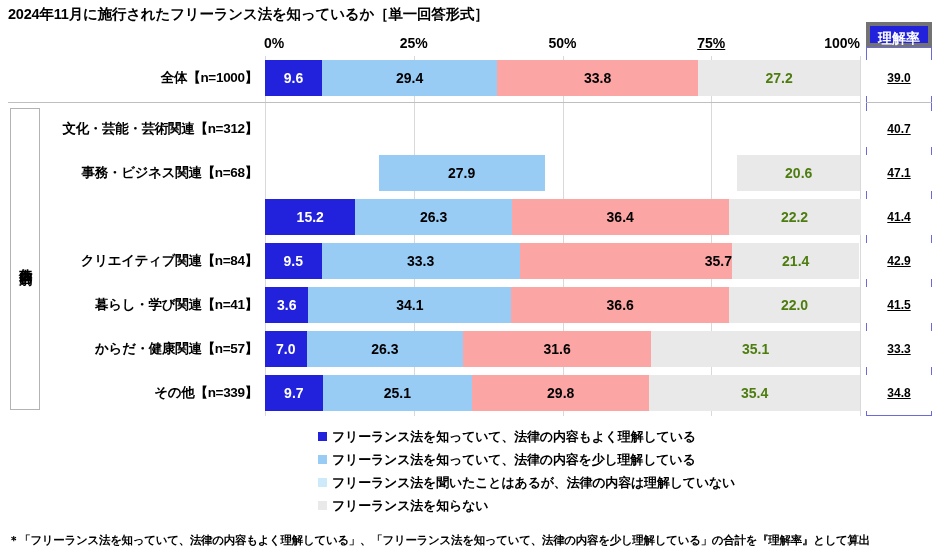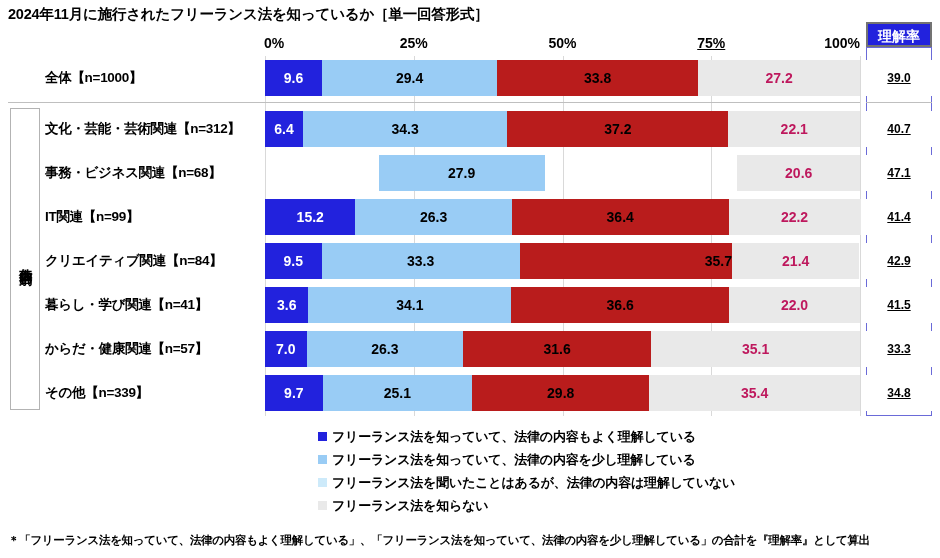--- a/index.html
+++ b/index.html
@@ -60,25 +60,26 @@
 
   
   .row {
     position: absolute;
     left: 0;
     width: 940px;
     height: 36px;
   }
   .row-label {
     position: absolute;
-    left: 45px;
+    left: 30px;
     width: 228px;
     top: 0;
     height: 36px;
     line-height: 36px;
+    text-align: right;
     font-size: 13.5px;
     font-weight: bold;
     white-space: nowrap;
     letter-spacing: -0.3px;
   }
   .bar {
     position: absolute;
     left: 265px;
     top: 0;
     height: 36px;
@@ -90,22 +91,22 @@
     line-height: 36px;
     text-align: center;
     font-size: 14px;
     font-weight: bold;
     overflow: hidden;
     white-space: nowrap;
     box-sizing: border-box;
   }
   .seg.s0 { background: #2222DD; color: #ffffff; }
   .seg.s1 { background: #99CCF5; color: #000000; }
-  .seg.s2 { background: #b91c1c; color: #000000; }
-  .seg.s3 { background: #E9E9E9; color: #be185d; }
+  .seg.s2 { background: #fca5a5; color: #000000; }
+  .seg.s3 { background: #E9E9E9; color: #4d7c0f; }
 
   .rate-cell {
     position: absolute;
     left: 866px;
     top: 0;
     width: 66px;
     height: 36px;
     line-height: 36px;
     text-align: center;
     font-size: 12px;
@@ -120,21 +121,21 @@
     left: 866px;
     top: 22px;
     width: 66px;
     height: 25px;
     background: #2222DD;
     color: #ffffff;
     font-size: 14px;
     font-weight: bold;
     text-align: center;
     line-height: 25px;
-    border: 2px solid #737373;
+    border: 4px solid #737373;
     box-sizing: border-box;
   }
   #rate-frame {
     position: absolute;
     left: 866px;
     top: 47px;
     width: 66px;
     height: 369px;
     border: 1px solid #6a6ad8;
     box-sizing: border-box;
@@ -258,40 +259,33 @@
       <div class="bar">
         <div class="seg s0" style="flex: 0 0 57.12px;">9.6</div>
         <div class="seg s1" style="flex: 0 0 174.93px;">29.4</div>
         <div class="seg s2" style="flex: 0 0 201.11px;">33.8</div>
         <div class="seg s3" style="flex: 0 0 161.84px;">27.2</div>
       </div>
       <div class="rate-cell">39.0</div>
     </div>
     <div class="row" style="top: 111px;">
       <div class="row-label">文化・芸能・芸術関連【n=312】</div>
-      <div class="bar">
-        <div class="seg s0" style="flex: 0 0 38.08px;">6.4</div>
-        <div class="seg s1" style="flex: 0 0 204.085px;">34.3</div>
-        <div class="seg s2" style="flex: 0 0 221.34px;">37.2</div>
-        <div class="seg s3" style="flex: 0 0 131.495px;">22.1</div>
-      </div>
       <div class="rate-cell">40.7</div>
     </div>
     <div class="row" style="top: 155px;">
       <div class="row-label">事務・ビジネス関連【n=68】</div>
       <div class="bar">
         <div class="seg s0" style="flex: 0 0 113.645px; margin-top: 44px;">19.1</div>
         <div class="seg s1" style="flex: 0 0 166.005px;">27.9</div>
         <div class="seg s2" style="flex: 0 0 192.78px; margin-top: 44px;">32.4</div>
         <div class="seg s3" style="flex: 0 0 122.57px;">20.6</div>
       </div>
       <div class="rate-cell">47.1</div>
     </div>
     <div class="row" style="top: 199px;">
-      <div class="row-label">IT関連【n=99】</div>
       <div class="bar">
         <div class="seg s0" style="flex: 0 0 90.44px;">15.2</div>
         <div class="seg s1" style="flex: 0 0 156.485px;">26.3</div>
         <div class="seg s2" style="flex: 0 0 216.58px;">36.4</div>
         <div class="seg s3" style="flex: 0 0 132.09px;">22.2</div>
       </div>
       <div class="rate-cell">41.4</div>
     </div>
     <div class="row" style="top: 243px;">
       <div class="row-label">クリエイティブ関連【n=84】</div>

